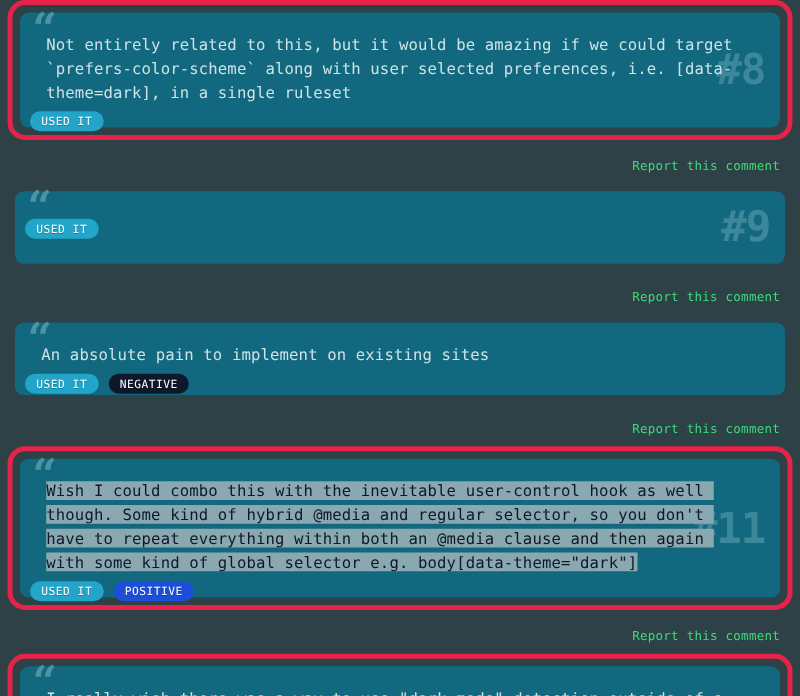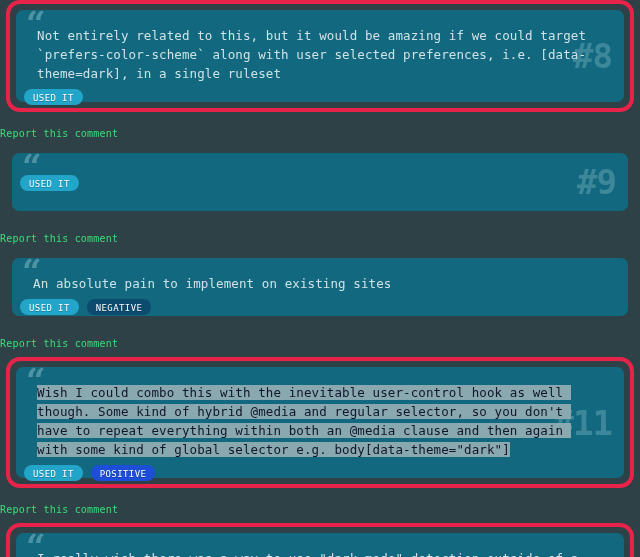--- a/index.html
+++ b/index.html
@@ -115,27 +115,27 @@
     font-weight: 400;
     letter-spacing: 0.4px;
     line-height: 1;
     padding: 5px 9px 2px 9px;
     border-radius: 10px;
     color: #ffffff;
     white-space: nowrap;
     text-shadow: 0 1px 0 rgba(0,0,0,0.25);
   }
   .tag-usedit  { background: #22a5c9; }
-  .tag-negative{ background: #0c4a6e; }
+  .tag-negative{ background: #0f172a; }
   .tag-positive{ background: #1d4ed8; }
 
   
   .report-row {
     display: flex;
-    justify-content: flex-start;
+    justify-content: flex-end;
     padding: 8px 16px 0 0;
     margin-top: 8px;
   }
   .report-link {
     color: #3ddc7a;
     font-size: 10px;
     letter-spacing: 0.2px;
     text-decoration: none;
     cursor: pointer;
   }

